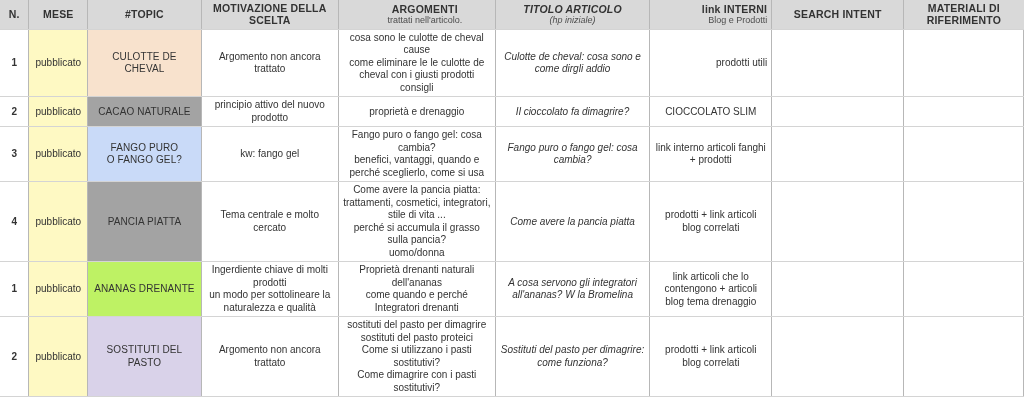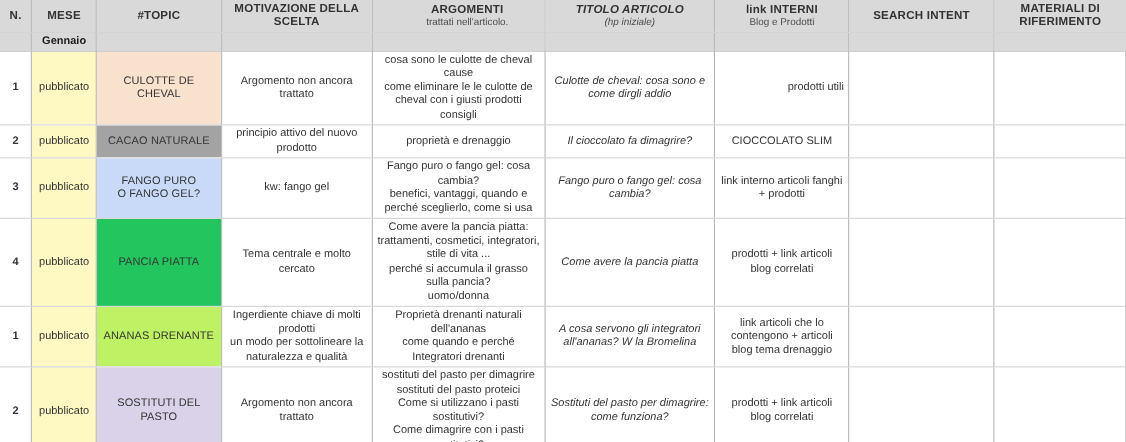--- a/index.html
+++ b/index.html
@@ -80,37 +80,26 @@
 <div id="sheet">
   <table class="grid">
     <thead>
       <tr>
           <th style="width: 28px;"><span>N.</span></th>
           <th style="width: 57px;"><span>MESE</span></th>
           <th style="width: 110px;"><span>#TOPIC</span></th>
           <th style="width: 133px;"><span>MOTIVAZIONE DELLA SCELTA</span></th>
           <th style="width: 152px; padding-left: 20px;"><span>ARGOMENTI</span><span class="sub">trattati nell'articolo.</span></th>
           <th class="ital" style="width: 150px;"><span>TITOLO ARTICOLO</span><span class="sub">(hp iniziale)</span></th>
-          <th style="width: 118px;"><span>link INTERNI</span><span class="sub">Blog e Prodotti</span></th>
+          <th style="width: 118px; text-align: right;"><span>link INTERNI</span><span class="sub">Blog e Prodotti</span></th>
           <th style="width: 128px;"><span>SEARCH INTENT</span></th>
           <th style="width: 116px;"><span>MATERIALI DI RIFERIMENTO</span></th>
         </tr>
     </thead>
     <tbody>
-        <tr class="month-row">
-          <td style="width: 28px;"></td>
-          <td class="month-name" style="width: 57px;">Gennaio</td>
-          <td style="width: 110px;"></td>
-          <td style="width: 133px;"></td>
-          <td style="width: 152px;"></td>
-          <td style="width: 150px;"></td>
-          <td style="width: 118px;"></td>
-          <td style="width: 128px;"></td>
-          <td style="width: 116px; border-right: none;"></td>
-        </tr>
         <tr class="data-row">
           <td class="c-num" style="width: 28px; white-space: pre-line;">1</td>
           <td class="c-mese mese-bg" style="width: 57px; white-space: pre-line;">pubblicato</td>
           <td class="c-topic" style="width: 110px; white-space: pre-line; background: rgb(248, 226, 205);">CULOTTE DE CHEVAL</td>
           <td class="c-motiv" style="width: 133px; white-space: pre-line;">Argomento non ancora trattato</td>
           <td class="c-arg" style="width: 152px; white-space: pre-line;">cosa sono le culotte de cheval
 cause
 come eliminare le le culotte de cheval con i giusti prodotti
 consigli</td>
           <td class="c-titolo" style="width: 150px; white-space: pre-line;">Culotte de cheval: cosa sono e come dirgli addio</td>
@@ -138,21 +127,21 @@
           <td class="c-arg" style="width: 152px; white-space: pre-line;">Fango puro o fango gel: cosa cambia?
 benefici, vantaggi, quando e perché sceglierlo, come si usa</td>
           <td class="c-titolo" style="width: 150px; white-space: pre-line;">Fango puro o fango gel: cosa cambia?</td>
           <td class="c-link" style="width: 118px; white-space: pre-line;">link interno articoli fanghi + prodotti</td>
           <td class="c-search" style="width: 128px; white-space: pre-line;"></td>
           <td class="c-mat" style="width: 116px; white-space: pre-line;"></td>
         </tr>
         <tr class="data-row">
           <td class="c-num" style="width: 28px; white-space: pre-line;">4</td>
           <td class="c-mese mese-bg" style="width: 57px; white-space: pre-line;">pubblicato</td>
-          <td class="c-topic" style="width: 110px; white-space: pre-line; background: #22c55e;">PANCIA PIATTA</td>
+          <td class="c-topic" style="width: 110px; white-space: pre-line; background: #a3a3a3;">PANCIA PIATTA</td>
           <td class="c-motiv" style="width: 133px; white-space: pre-line;">Tema centrale e molto cercato</td>
           <td class="c-arg" style="width: 152px; white-space: pre-line;">Come avere la pancia piatta: trattamenti, cosmetici, integratori, stile di vita ...
 perché si accumula il grasso sulla pancia?
 uomo/donna</td>
           <td class="c-titolo" style="width: 150px; white-space: pre-line;">Come avere la pancia piatta</td>
           <td class="c-link" style="width: 118px; white-space: pre-line;">prodotti + link articoli blog correlati</td>
           <td class="c-search" style="width: 128px; white-space: pre-line;"></td>
           <td class="c-mat" style="width: 116px; white-space: pre-line;"></td>
         </tr>
         <tr class="data-row">

